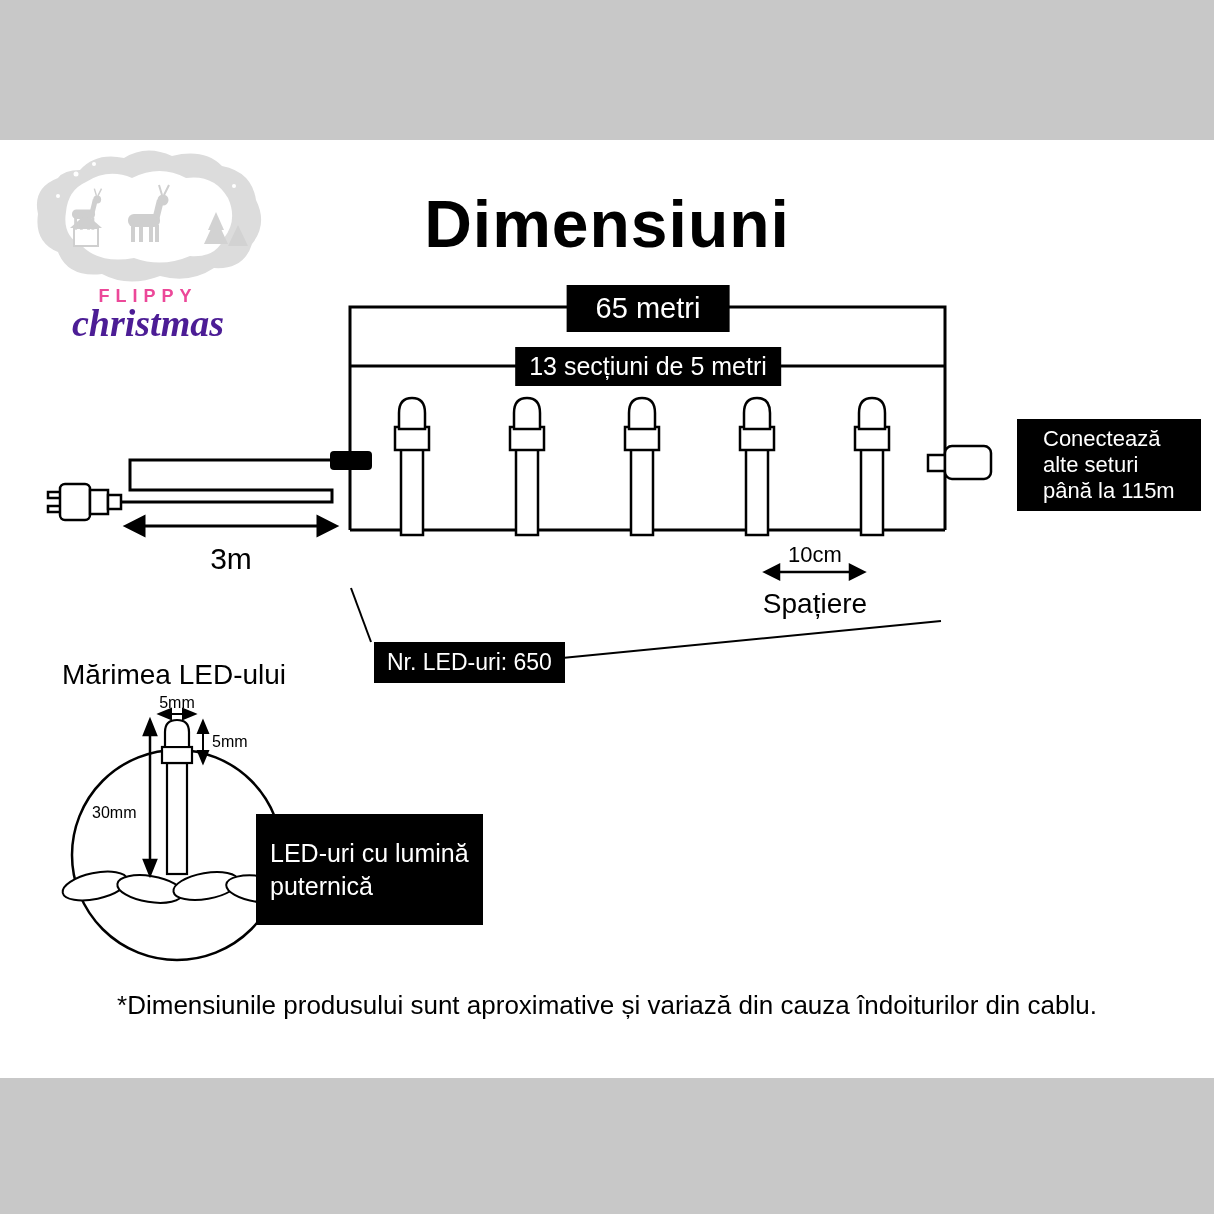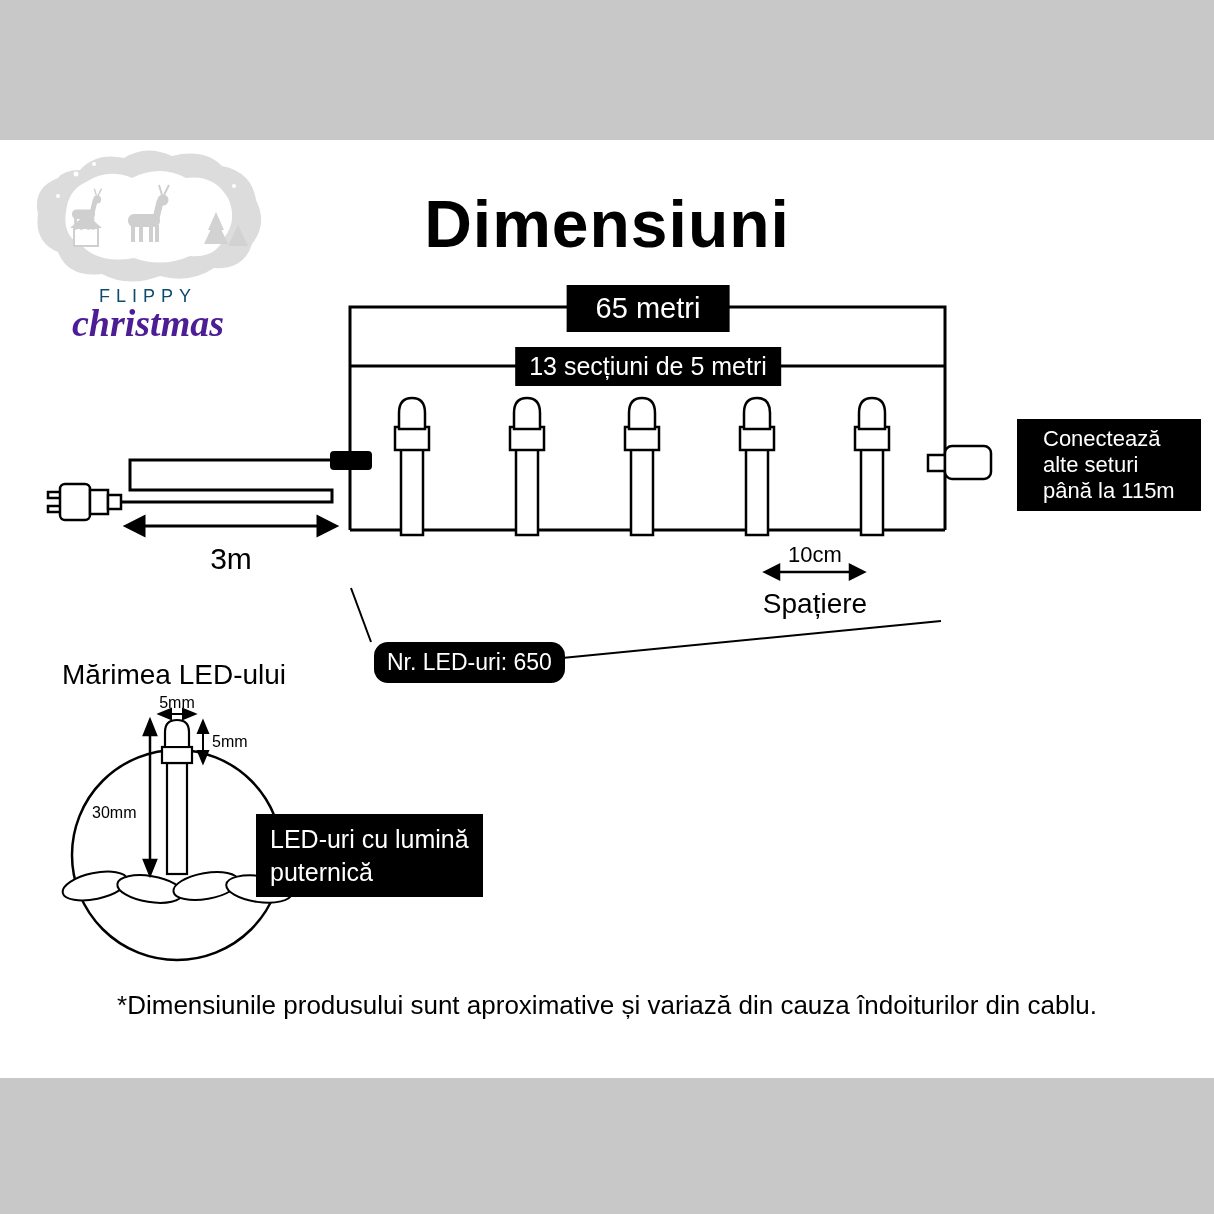--- a/index.html
+++ b/index.html
@@ -24,38 +24,38 @@
 
   .label-box {
     position:absolute; background:var(--label-bg,#000); color:var(--label-text,#fff);
     white-space:nowrap;
   }
   .center-x { transform:translateX(-50%); }
   .pre { white-space:pre-line; }
 
   .lbl-total    { left:648px; top:285px; font-size:29px; padding:7px 29px; }
   .lbl-sections { left:648px; top:347px; font-size:25px; padding:5px 14px; }
-  .lbl-count    { left:374px; top:642px; font-size:23px; padding:7px 13px;border-radius:14px; }
+  .lbl-count    { left:374px; top:642px; font-size:23px; padding:7px 13px; }
   .lbl-connect  { left:1017px; top:419px; font-size:22px; line-height:1.18; padding:7px 26px; }
-  .lbl-note     { left:256px; top:814px; font-size:25px; line-height:1.3; padding:9px 14px; }
+  .lbl-note     { left:256px; top:814px; font-size:25px; line-height:1.3; padding:23px 14px; }
 
   .txt { position:absolute; white-space:nowrap; }
   .txt-3m       { left:231px; top:542px; font-size:30px; }
   .txt-10cm     { left:815px; top:542px; font-size:22px; }
   .txt-spatiere { left:815px; top:588px; font-size:28px; }
   .txt-led-head { left:62px;  top:659px; font-size:28px;text-align:center; }
   .txt-5mm-top  { left:177px; top:694px; font-size:16px; }
   .txt-5mm-rgt  { left:212px; top:733px; font-size:16px; }
   .txt-30mm     { left:92px;  top:804px; font-size:16px; width:50px; text-align:left; }
   .footer-note  { left:607px; top:990px; font-size:26px; }
 
   .logo { position:absolute; left:28px; top:148px; width:240px; }
   .logo-flippy {
     margin-top:-16px; text-align:center; letter-spacing:6px;
-    font-size:18px; font-weight:400; color:#0c4a6e;
+    font-size:18px; font-weight:700; color:#ec4899;
   }
   .logo-script {
     text-align:center; font-family:"Liberation Serif", serif; font-style:italic;
     font-weight:700; font-size:38px; color:#4c1d95; margin-top:-6px;
   }
 </style>
 </head>
 <body>
 
 <div class="band band-top"></div>

